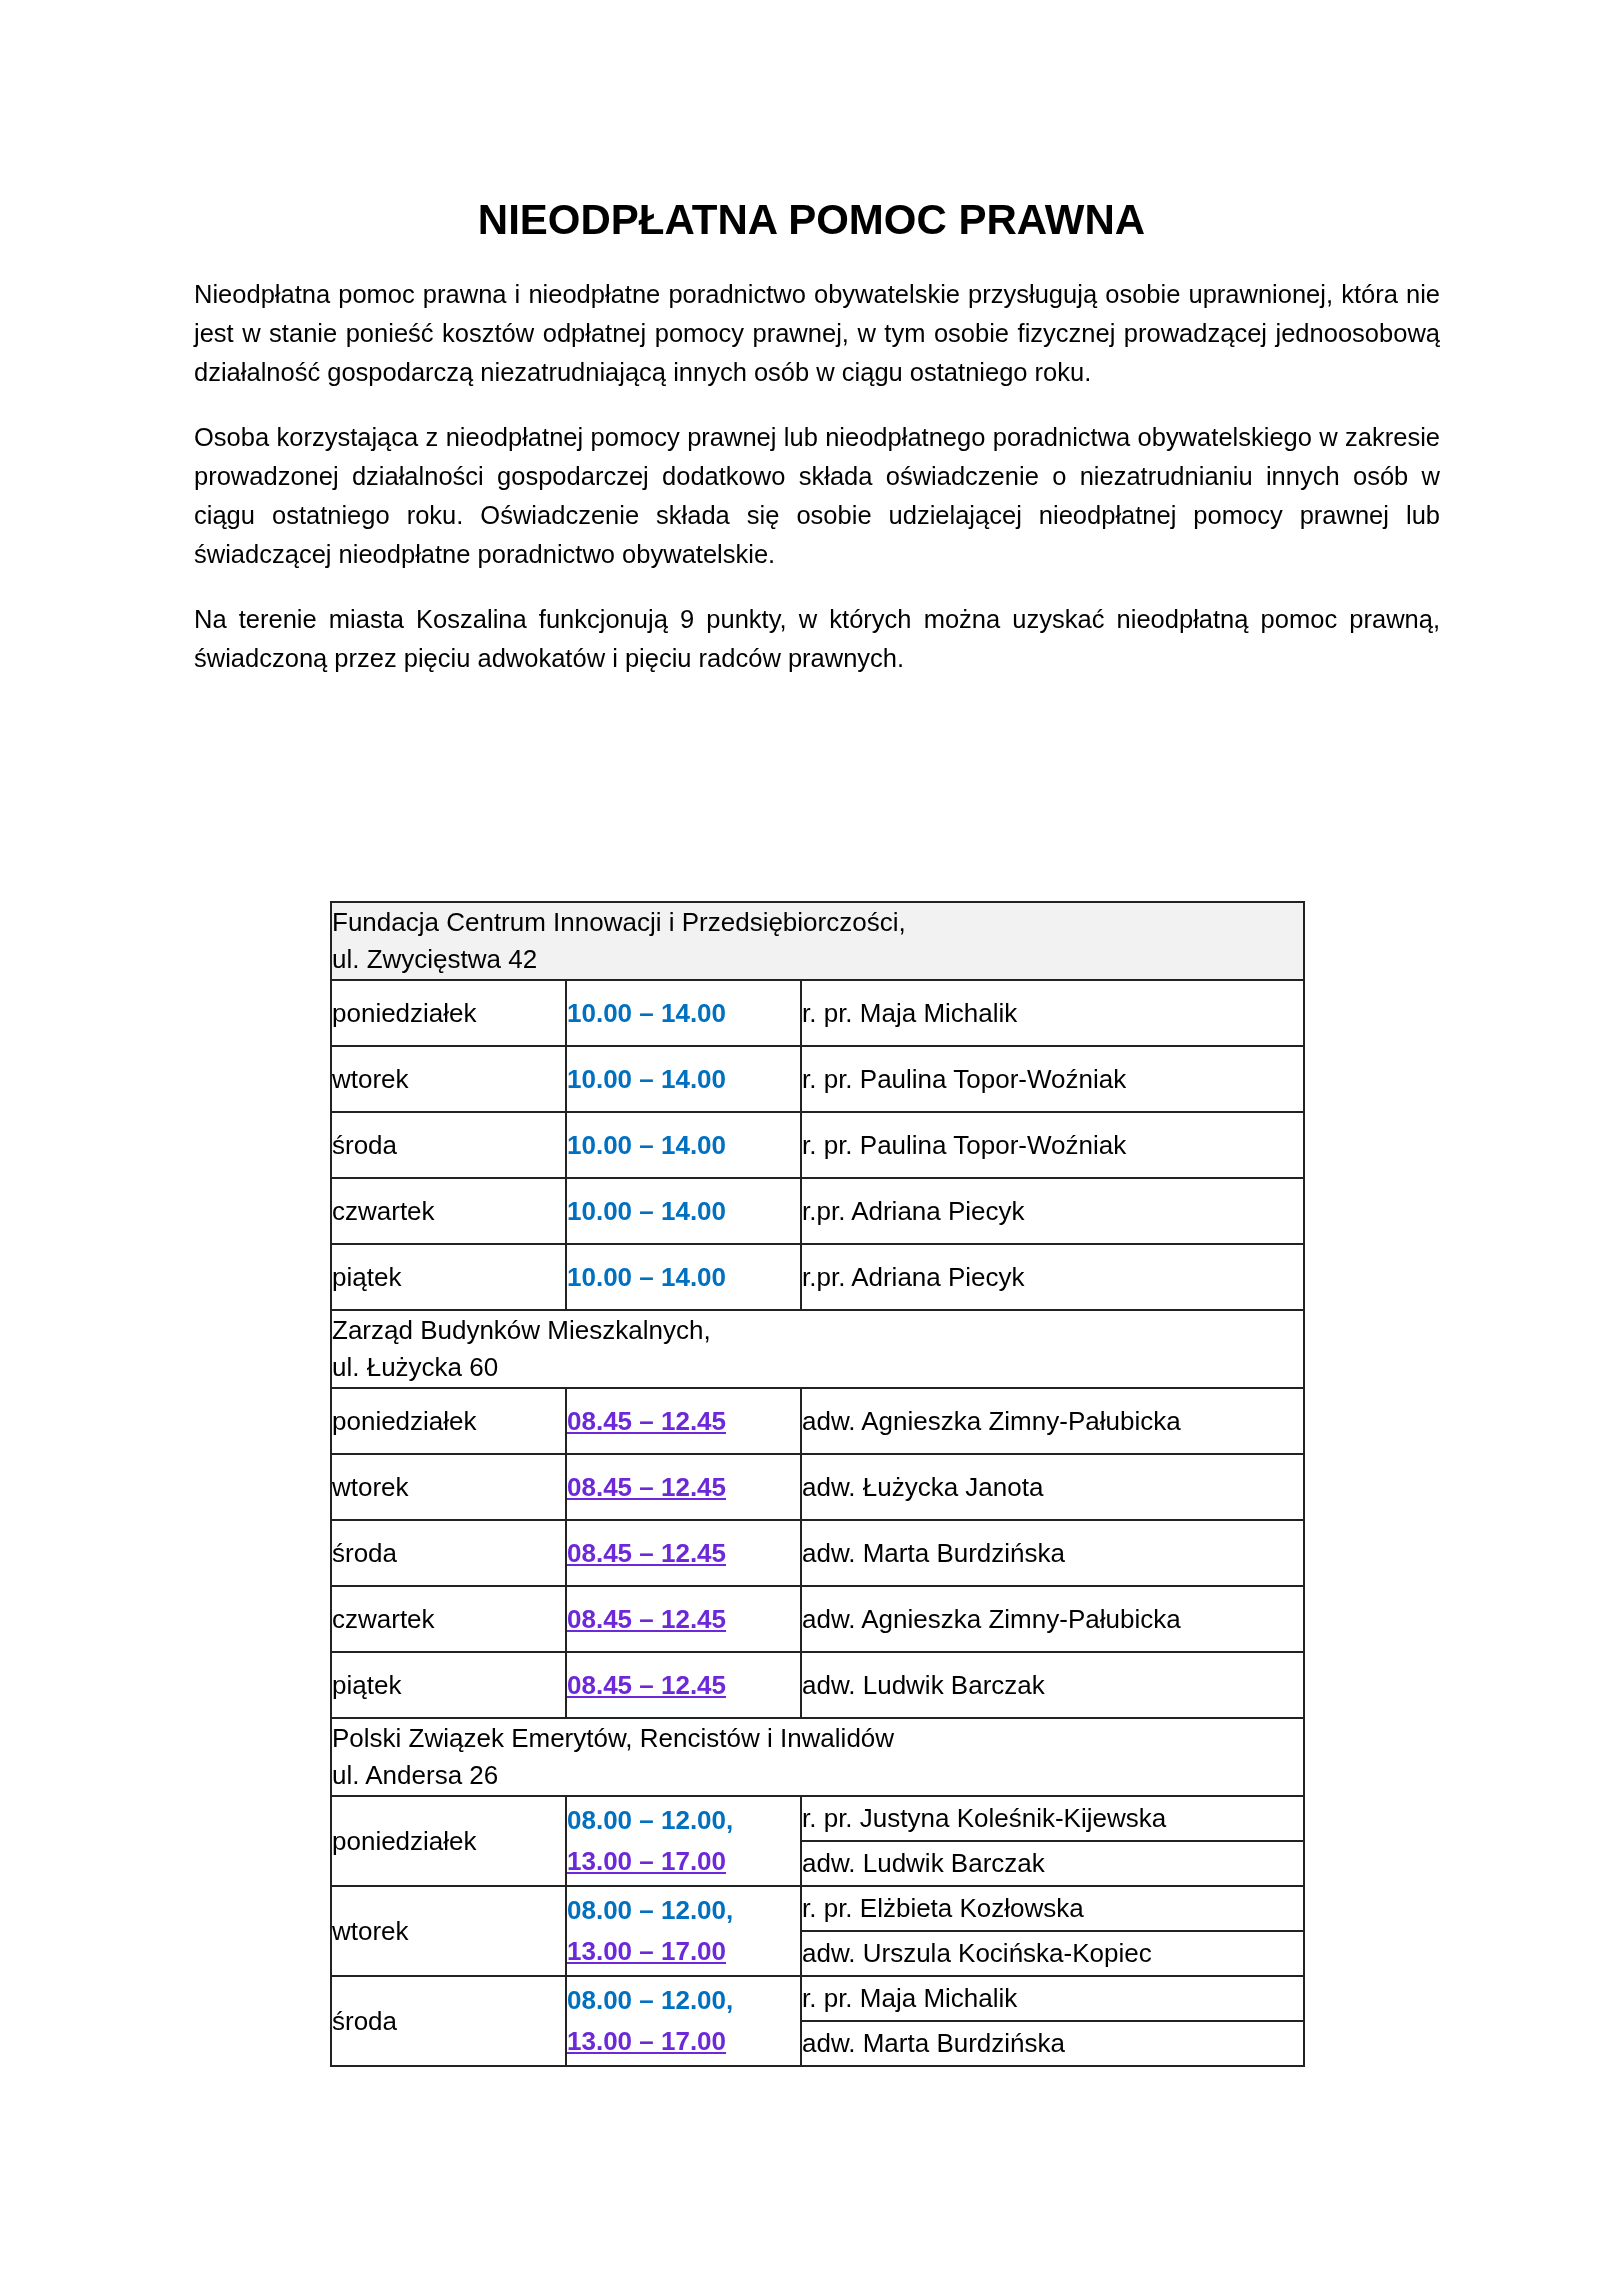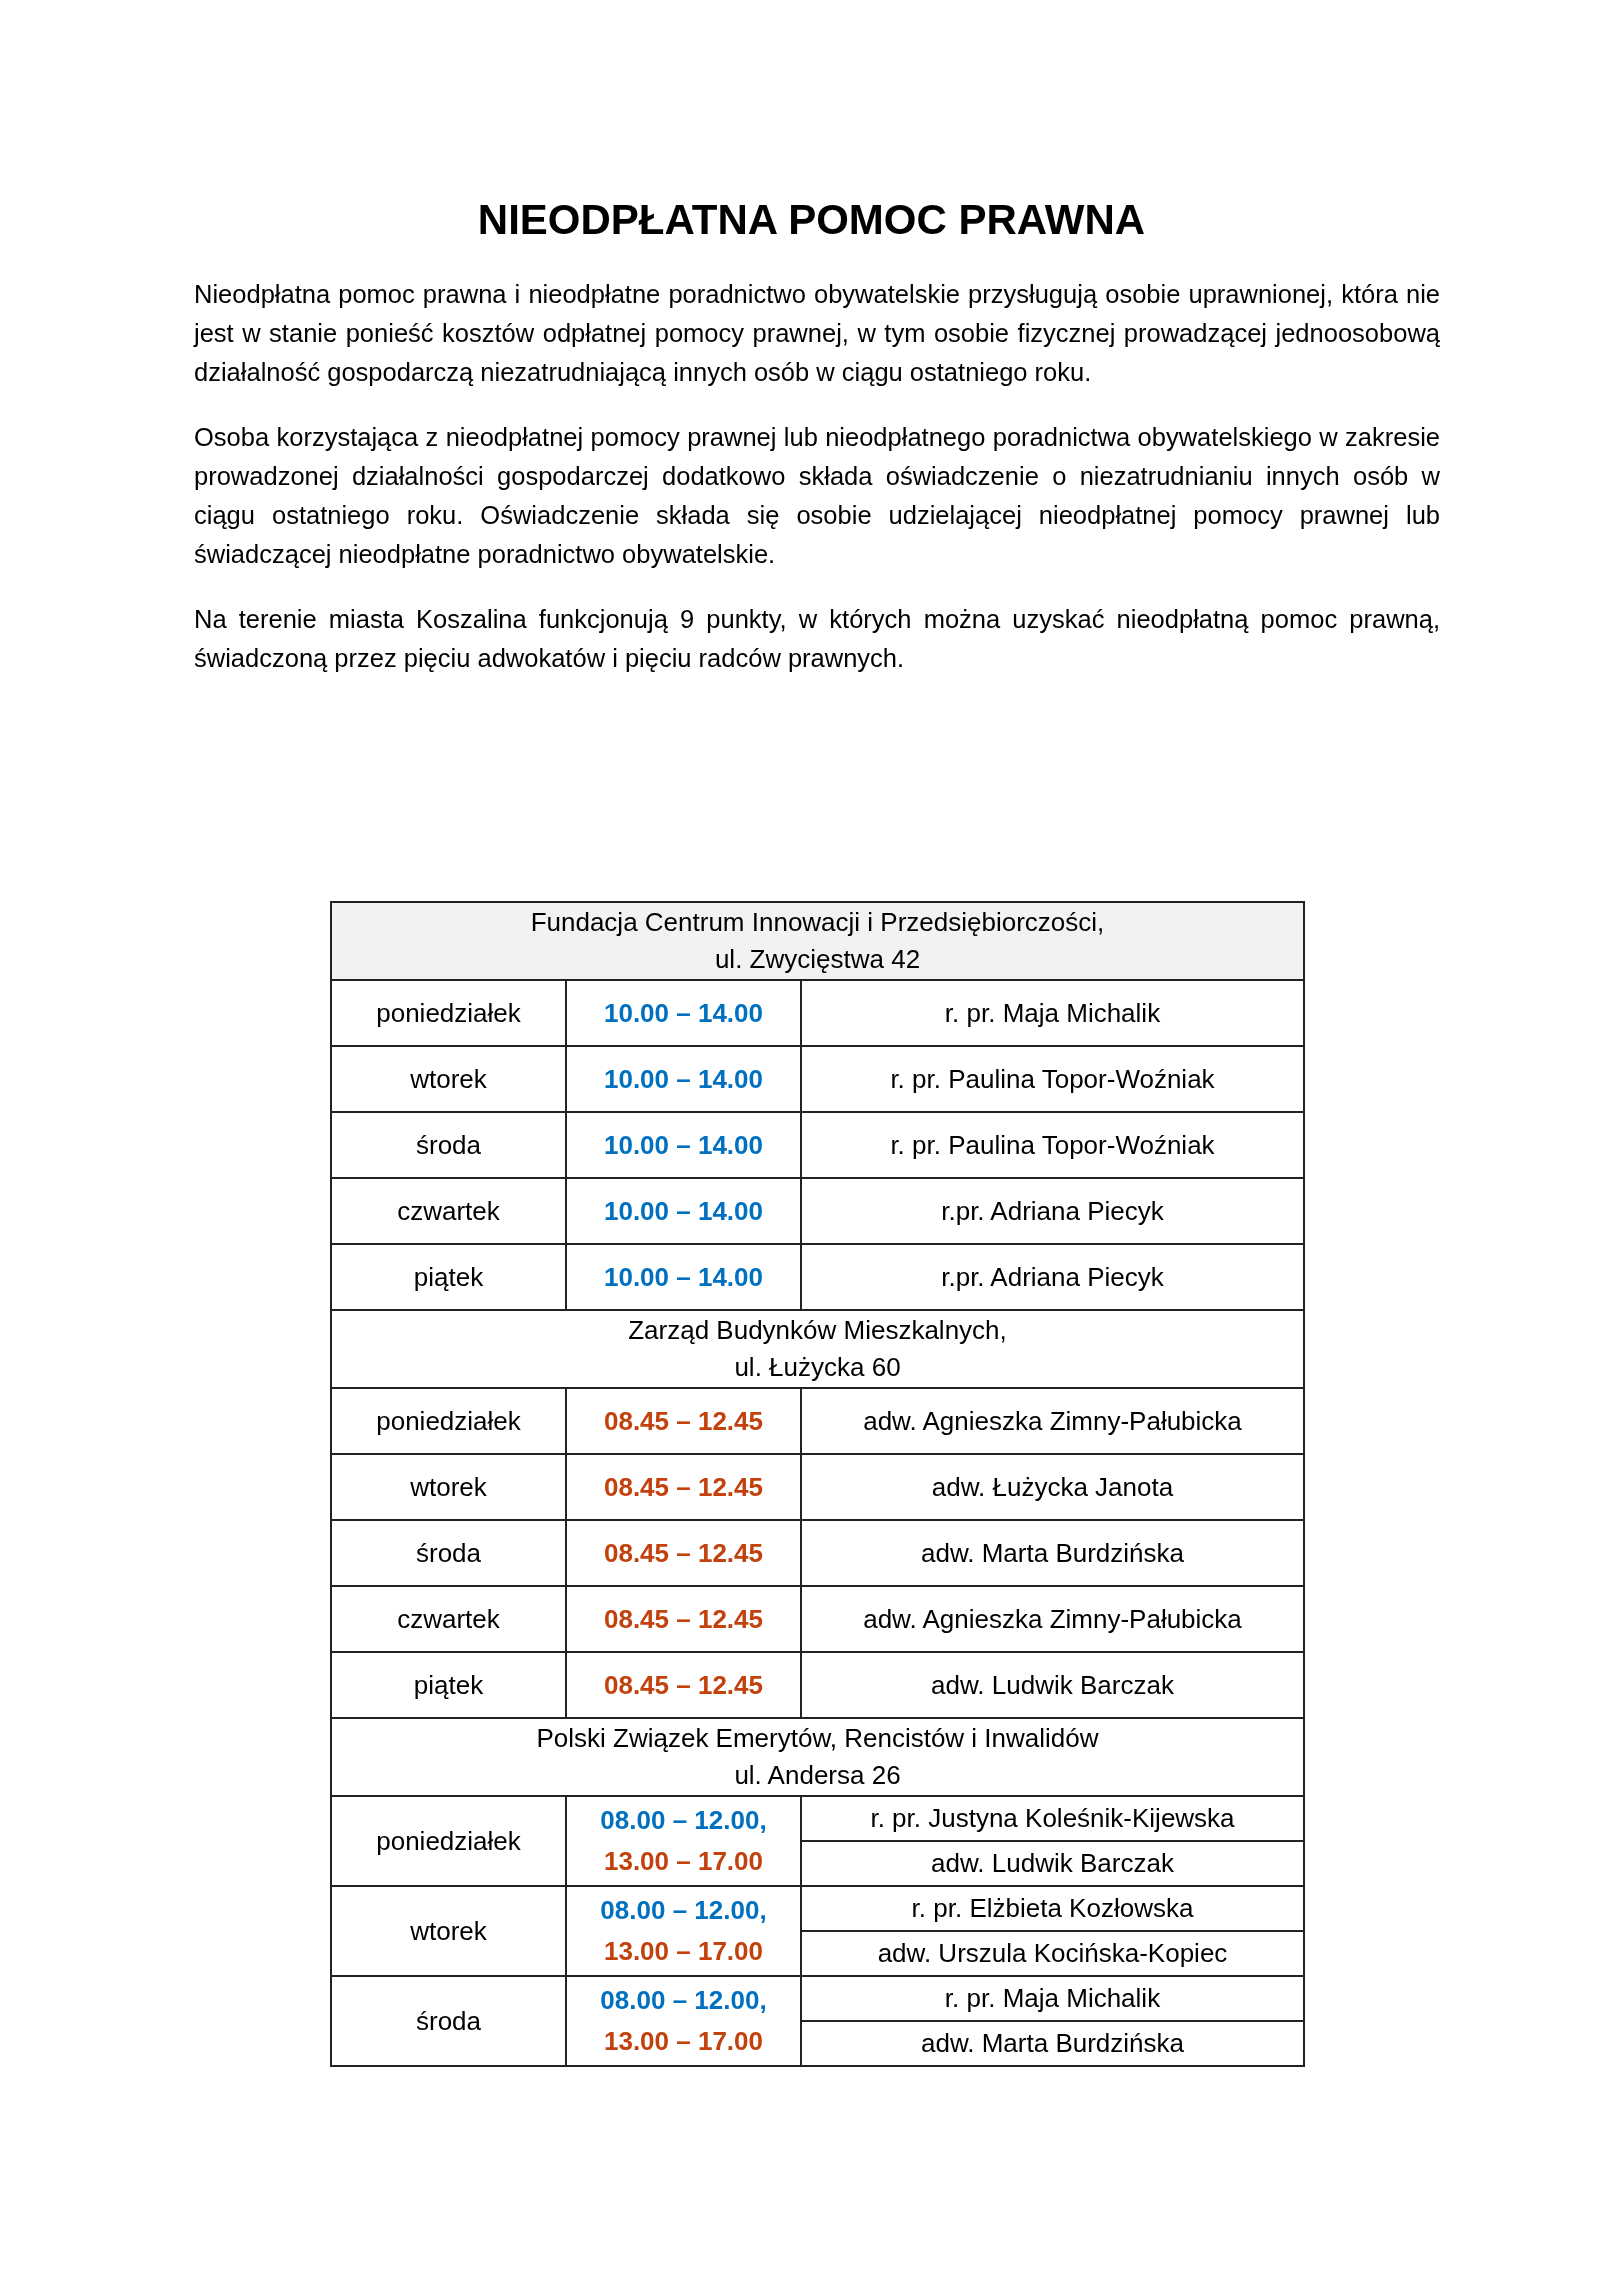--- a/index.html
+++ b/index.html
@@ -1,29 +1,29 @@
 <!DOCTYPE html>
 <html style="font-size:10.5px"><head>
 <meta charset="utf-8">
 <style>
   html, body { margin:0; padding:0; background:#ffffff; }
   body { width:1623px; height:2295px; position:relative; font-family:"Liberation Sans", sans-serif; color:#000; }
   .title { position:absolute; left:0; width:1623px; top:196px; text-align:center; font-weight:bold; font-size:42px; letter-spacing:0px; }
   .body-text { position:absolute; left:194px; width:1246px; top:275px; font-size:25.5px; line-height:39px; text-align:justify; }
   .body-text p { margin:0 0 26px 0; }
   .sched { position:absolute; left:330px; top:901px; width:975px; border-collapse:collapse; font-size:26px; }
-  .sched td { border:2px solid #222; text-align:center; vertical-align:middle; padding:0; }
+  .sched td { border:2px solid #222; vertical-align:middle; padding:0; }
   .sched td.h { height:76px; line-height:37px; }
   .sched td.h.grey { background:#F2F2F2; }
   .sched tr.r td { height:64px; }
   .sched td.day { width:233px; }
   .sched td.time { width:233px; font-weight:bold; }
   .sched tr.s td { height:43px; }
   .blue { color:#0070C0; }
-  .red { color:#c2410c; }
+  .red { color:#6d28d9;text-decoration:underline; }
   .tline { display:block; line-height:41px; font-weight:bold; }
 </style>
 </head>
 <body>
 
 <div class="title">NIEODPŁATNA POMOC PRAWNA</div>
 
 <div class="body-text">
   <p>Nieodpłatna pomoc prawna i nieodpłatne poradnictwo obywatelskie przysługują osobie uprawnionej, która nie jest w stanie ponieść kosztów odpłatnej pomocy prawnej, w tym osobie fizycznej prowadzącej jednoosobową działalność gospodarczą niezatrudniającą innych osób w ciągu ostatniego roku.</p>
   <p>Osoba korzystająca z nieodpłatnej pomocy prawnej lub nieodpłatnego poradnictwa obywatelskiego w zakresie prowadzonej działalności gospodarczej dodatkowo składa oświadczenie o niezatrudnianiu innych osób w ciągu ostatniego roku. Oświadczenie składa się osobie udzielającej nieodpłatnej pomocy prawnej lub świadczącej nieodpłatne poradnictwo obywatelskie.</p>

